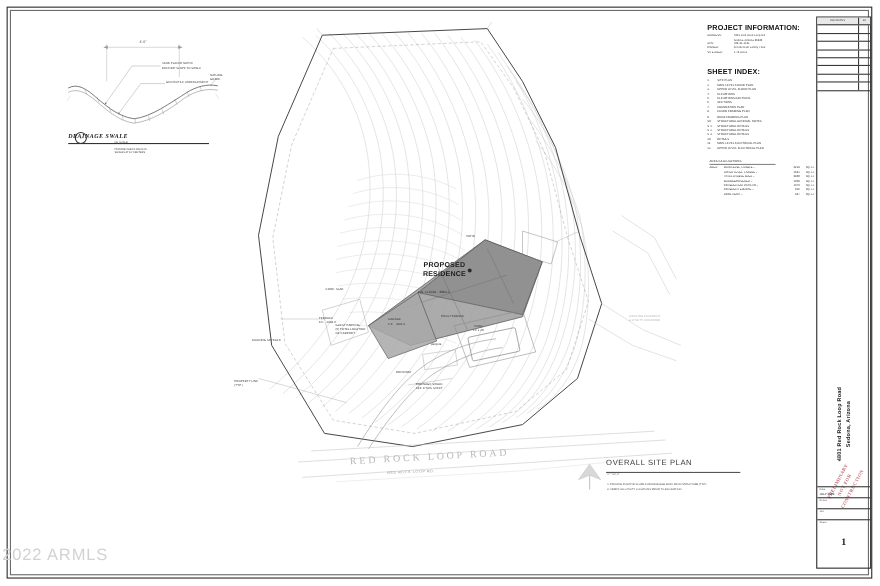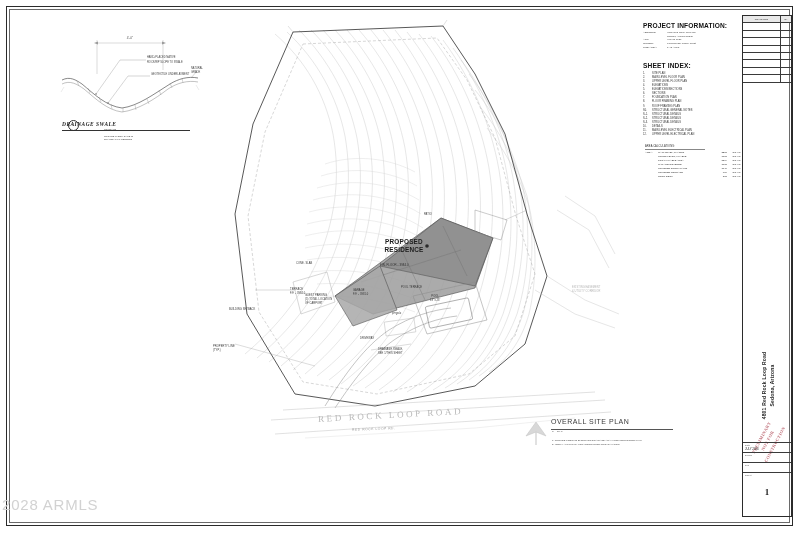--- a/index.html
+++ b/index.html
@@ -785,15 +785,15 @@
         <div class="tb-field-label">Job</div>
         <div class="tb-field-value"></div>
       </div>
       <div class="tb-field tb-sheet">
         <div class="tb-field-label">Sheet</div>
         <div class="tb-sheetno">1</div>
       </div>
     </div>
   </div>
 
-  <div class="watermark">2028 ARMLS</div>
+  <div class="watermark">2022 ARMLS</div>
 
 </div>
 
 </body></html>

